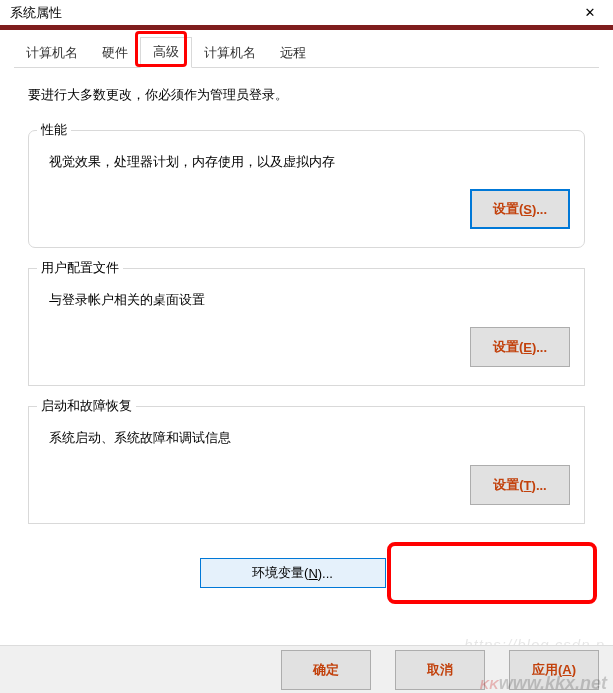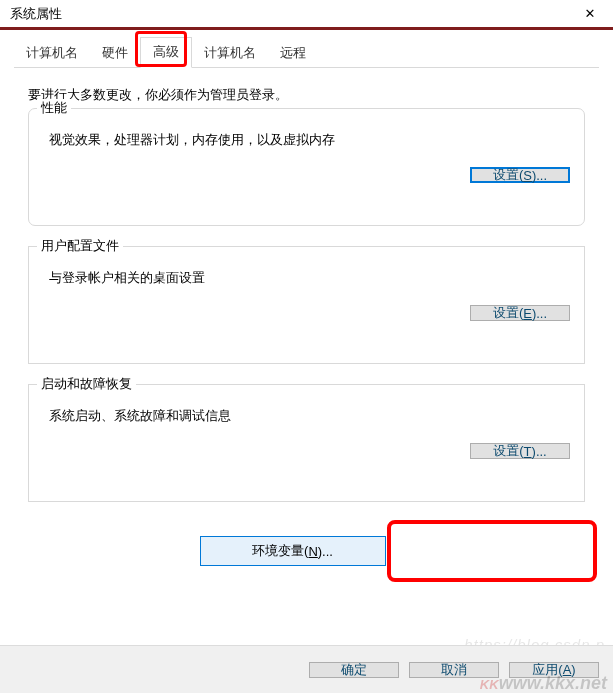--- a/index.html
+++ b/index.html
@@ -15,21 +15,21 @@
       height: 693px;
       overflow: hidden;
       position: relative;
     }
     .titlebar {
       display: flex;
       align-items: center;
       justify-content: space-between;
       height: 30px;
       padding: 0 0 0 10px;
-      border-bottom: 3px solid #7f1d1d;
+      border-bottom: 5px solid #7f1d1d;
     }
     .titlebar .close {
       width: 46px;
       height: 30px;
       display: flex;
       align-items: center;
       justify-content: center;
       font-size: 14px;
       font-weight: normal;
       cursor: default;
@@ -68,21 +68,21 @@
       border: 3px solid #ff0000;
       border-radius: 4px;
       pointer-events: none;
       z-index: 10;
     }
     .content {
       padding: 18px 28px 10px 28px;
     }
     .intro {
       color: #000;
-      margin-bottom: 4px;
+      margin-bottom: 26px;
     }
     .groupbox {
       border: 1px solid #d9d9d9;
       margin-bottom: 20px;
       padding: 12px 14px 14px 14px;
       position: relative;
     }
     .groupbox .legend {
       position: absolute;
       top: -10px;
@@ -94,31 +94,32 @@
     .groupbox .desc {
       color: #000;
       margin: 10px 0 18px 6px;
     }
     .btn-row {
       display: flex;
       justify-content: flex-end;
     }
     .winbtn {
       min-width: 100px;
-      height: 16px;
+      height: 40px;
       background: #e1e1e1;
       border: 1px solid #adadad;
       padding: 0 18px;
-      color: #0c4a6e;
+      color: #c2410c;
       cursor: default;
       display: inline-flex;
       align-items: center;
       justify-content: center;
       font-family: inherit;
       font-size: 13px;
+      font-weight: bold;
     }
     .winbtn.focus {
       border: 2px solid #0078d7;
       padding: 0 17px;
     }
     .winbtn .u {
       text-decoration: underline;
     }
     .envvar-wrap {
       display: flex;
@@ -151,21 +152,21 @@
       position: absolute;
       bottom: 0;
       left: 0;
       right: 0;
       height: 48px;
       border-top: 1px solid #dcdcdc;
       background: #f0f0f0;
       display: flex;
       justify-content: flex-end;
       align-items: center;
-      gap: 10px;
+      gap: 24px;
       padding: 0 14px;
     }
     .footer .winbtn {
       min-width: 90px;
     }
     .watermark {
       position: absolute;
       right: 8px;
       bottom: 40px;
       color: rgba(0,0,0,0.1);

